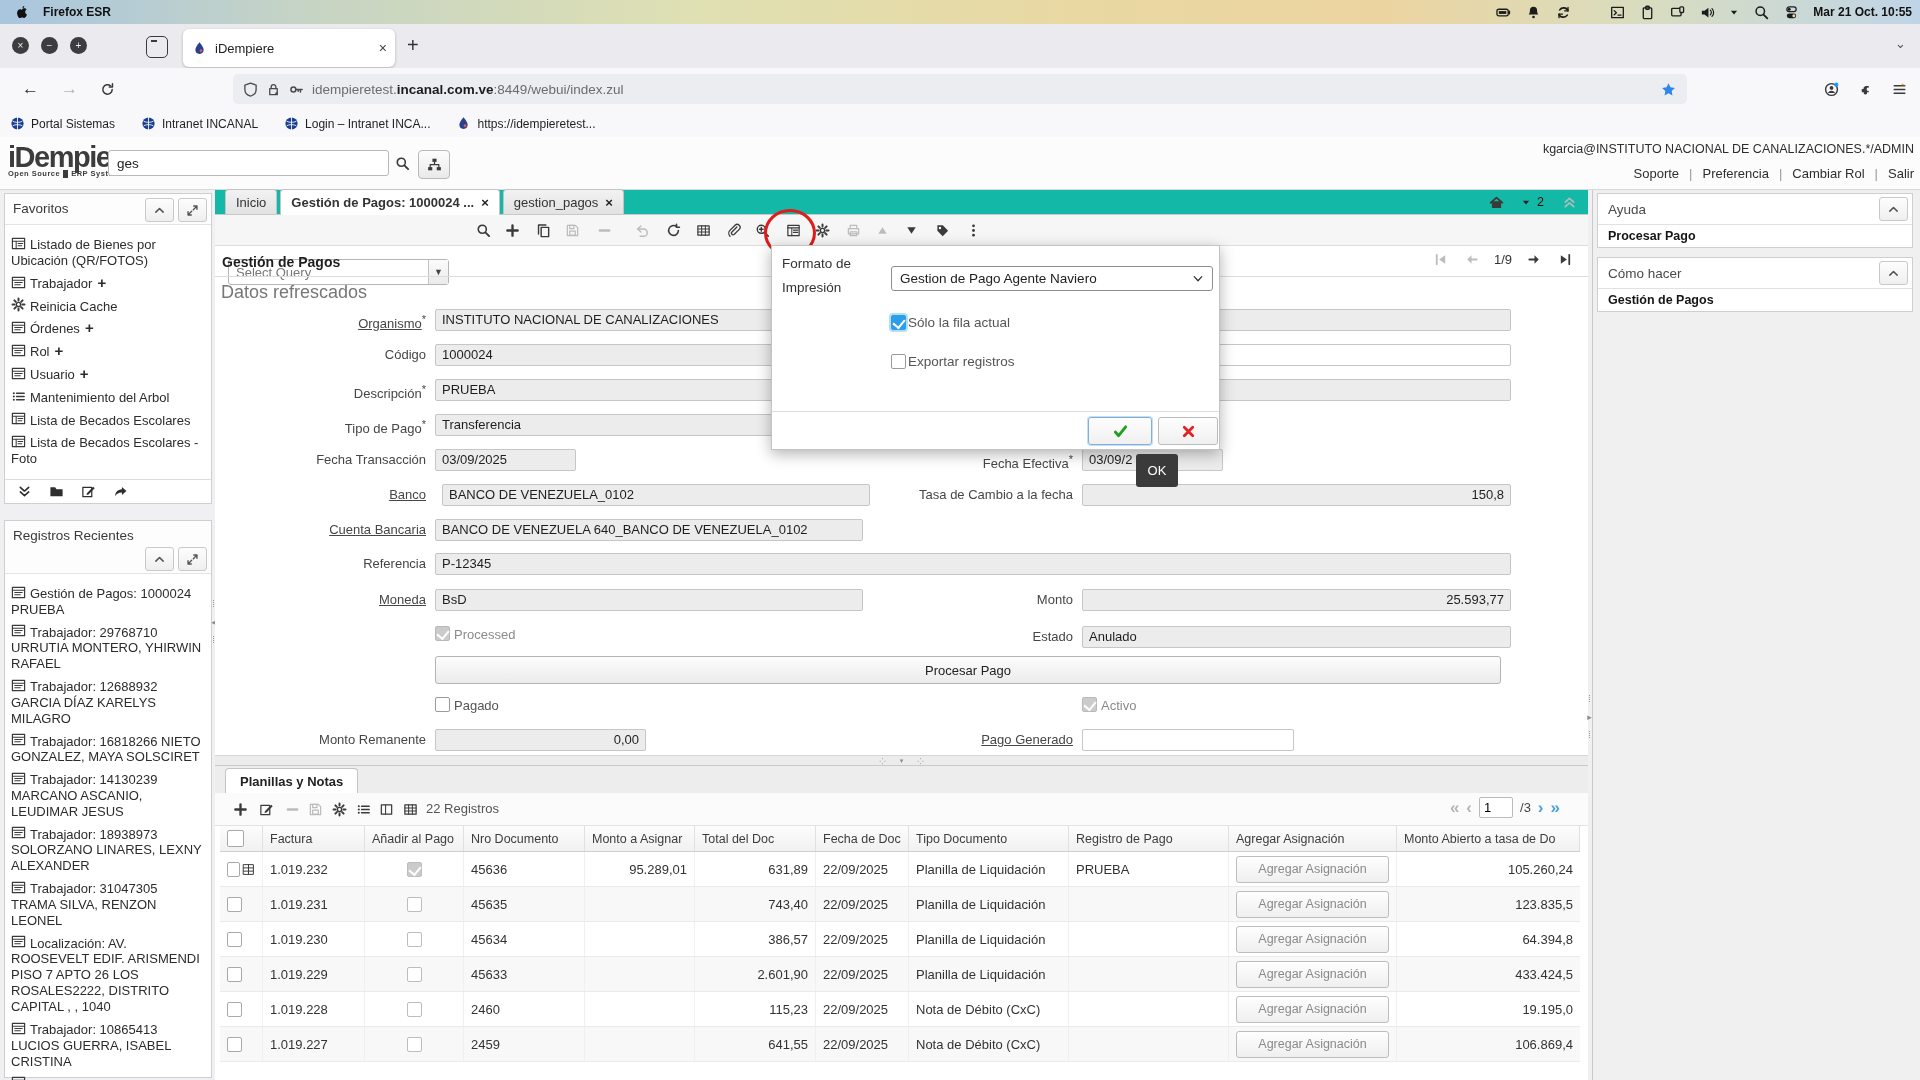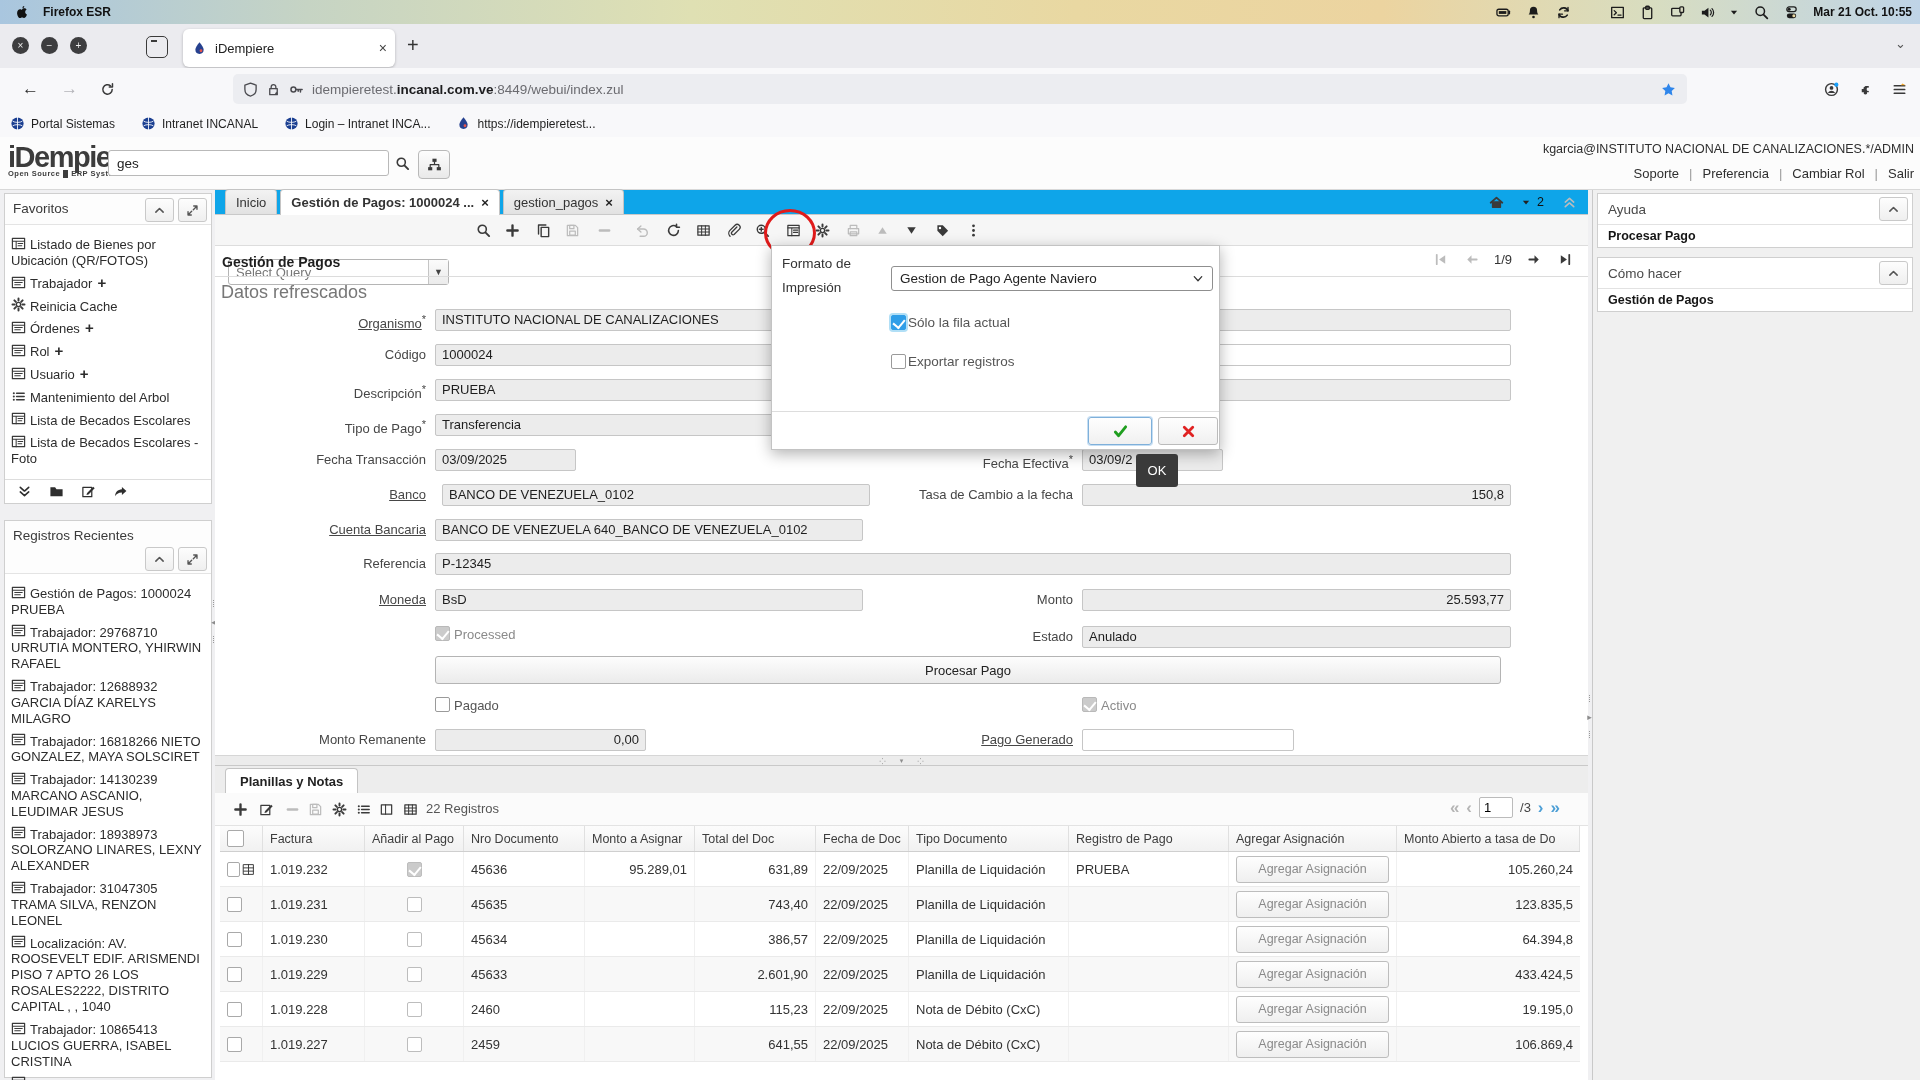--- a/index.html
+++ b/index.html
@@ -63,21 +63,21 @@
     display:flex;align-items:center;justify-content:center;color:#555;}
   .pbtn .i{width:13px;height:13px;color:#555;}
   .plist{padding:8px 2px;overflow:hidden;}
   .plist .item{font-size:13px;color:#2c2c2c;padding:3px 4px;line-height:16px;}
   .plist .item .i{width:15px;height:14px;vertical-align:-2px;margin-right:4px;}
   .plist .item .plus{font-weight:bold;font-size:15px;margin-left:5px;}
   .pfoot{position:absolute;left:0;bottom:0;width:100%;height:24px;border-top:1px solid #ddd;display:flex;align-items:center;gap:17px;padding-left:12px;box-sizing:border-box;background:#fff;}
   .pfoot .i{width:15px;height:15px;color:#2e2e2e;}
   
   #main{position:absolute;left:215px;top:190px;width:1373px;height:890px;background:#fff;}
-  #maintabs{position:absolute;left:0;top:0;width:100%;height:25px;background:#0ea5e9;border-bottom:1px solid #c9c9c9;display:flex;align-items:flex-end;padding-left:10px;box-sizing:border-box;}
+  #maintabs{position:absolute;left:0;top:0;width:100%;height:25px;background:#14b8a6;border-bottom:1px solid #c9c9c9;display:flex;align-items:flex-end;padding-left:10px;box-sizing:border-box;}
   .mtab{height:24px;display:flex;align-items:center;gap:7px;padding:0 10px;font-size:13px;color:#333;
     border:1px solid #c4c4c4;border-bottom:none;border-radius:4px 4px 0 0;background:linear-gradient(#f2f2f2,#e2e2e2);margin-right:3px;}
   .mtab.active{background:#fff;font-weight:bold;height:25px;margin-bottom:-1px;}
   .mtab .x{font-size:13px;color:#222;font-weight:bold;}
   #maintop-icons{position:absolute;right:10px;top:3px;display:flex;gap:16px;align-items:center;}
   #maintop-icons .n2{font-size:12.5px;color:#111;margin-left:-10px;}
   #maintoolbar{position:absolute;left:0;top:25px;width:100%;height:30px;background:#f6f6f6;border-bottom:1px solid #ddd;}
   #selectquery{position:absolute;left:13px;top:3px;width:219px;height:24px;border:1px solid #b5b5b5;border-radius:3px;background:#fff;display:flex;align-items:center;margin-top:41px;}
   #selectquery .qtxt{flex:1;font-size:13px;color:#777;padding-left:7px;}
   #selectquery .dd{width:19px;height:100%;border-left:1px solid #c5c5c5;background:linear-gradient(#fbfbfb,#ebebeb);display:flex;align-items:center;justify-content:center;color:#444;font-size:9px;}

